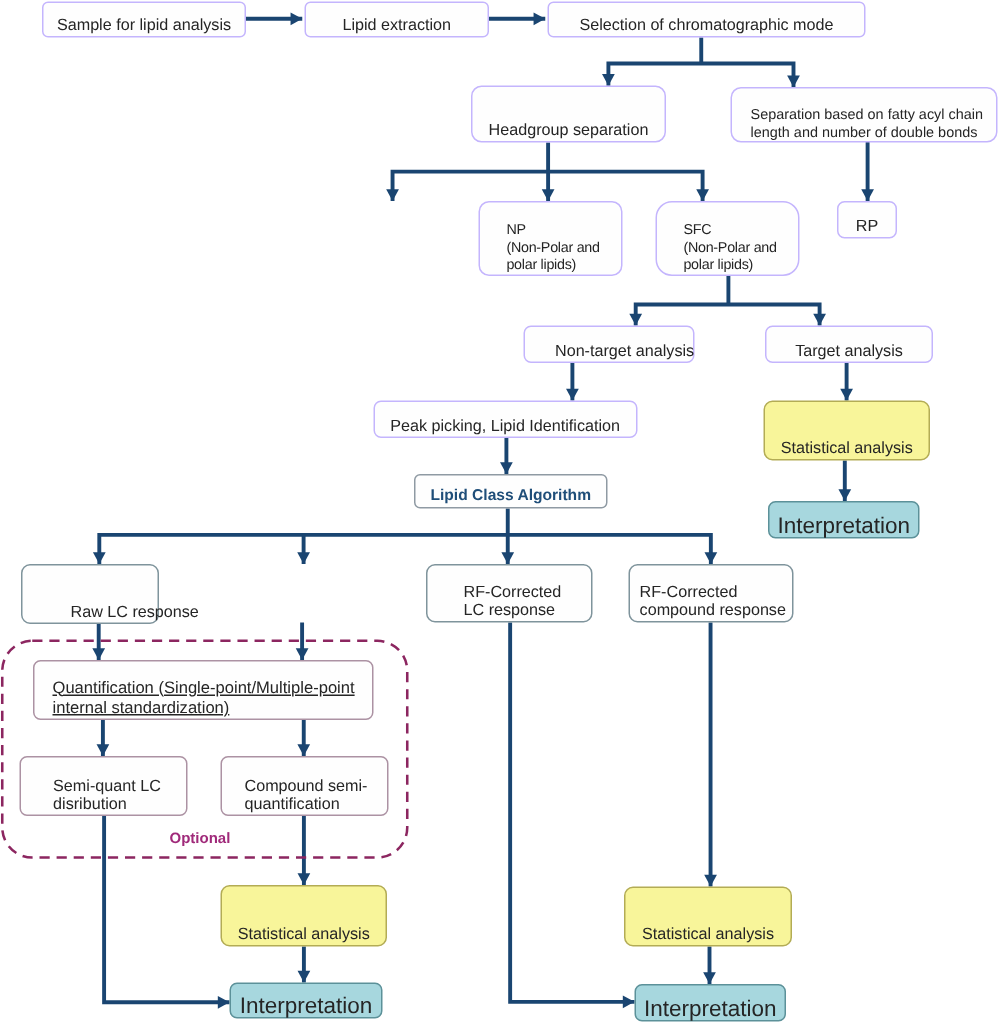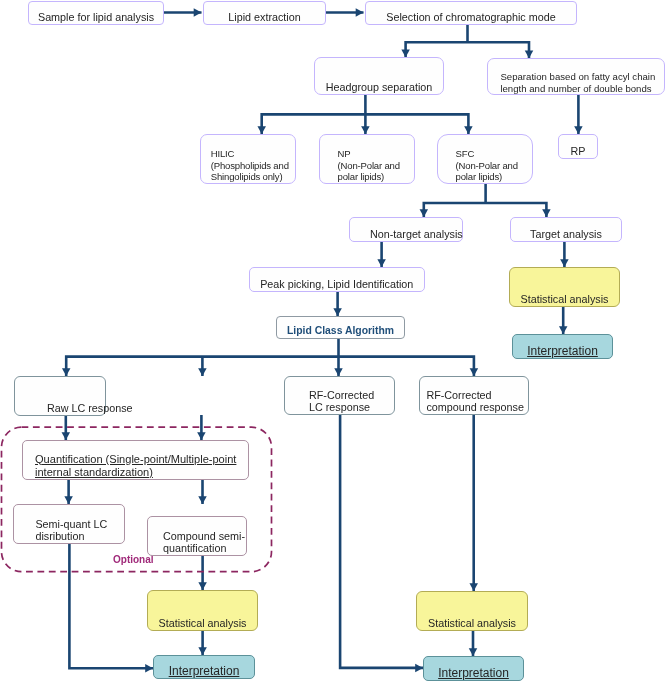--- a/index.html
+++ b/index.html
@@ -52,33 +52,33 @@
   #n-statR{left:509px;top:267px;width:111px;height:40px;}
   #n-interpR{left:512px;top:334px;width:101px;height:25px;}
   
   #n-rawlc{left:14px;top:376px;width:92px;height:40px;padding-left:32px;}
   #n-rawcmp{left:147px;top:376px;width:111px;height:39px;}
   #n-rflc{left:284px;top:376px;width:111px;height:39px;}
   #n-rfcmp{left:419px;top:376px;width:110px;height:39px;}
   
   #n-quant{left:22px;top:440px;width:227px;height:40px;}
   #n-semilc{left:13px;top:504px;width:112px;height:40px;}
-  #n-semicmp{left:147px;top:516px;width:100px;height:40px;}
+  #n-semicmp{left:147px;top:504px;width:112px;height:40px;}
   
   #n-statM{left:147px;top:590px;width:111px;height:41px;}
   #n-interpM{left:153px;top:655px;width:102px;height:24px;}
   #n-statB{left:416px;top:591px;width:112px;height:40px;}
   #n-interpB{left:423px;top:656px;width:101px;height:25px;}
 
   .bgray{border-color:#7f949c;border-radius:6px;}
   .algo{border-color:#8f9aa3;border-radius:4px;}
   .algo .t{color:#1f4e79;font-weight:bold;font-size:10.4px;}
   .yellow{background:#f8f59a;border-color:#b3ac55;border-radius:6px;}
   .teal{background:#a7d7de;border-color:#5c9199;border-radius:5px;}
-  .teal .t{font-size:12px;text-decoration:underline;}
+  .teal .t{font-size:15px;}
   .purple{border-color:#ac92a3;background:#fefefe;border-radius:5px;}
 
   .dashsvg{position:absolute;left:0;top:0;}
   .optional-label{position:absolute;left:113px;top:554.5px;color:#a02a7a;font-weight:bold;font-size:10px;line-height:1;}
 </style>
 </head>
 <body>
 
 <div id="stage">
   <svg id="wires" viewBox="0 0 666 683">
@@ -157,23 +157,20 @@
       <span class="t">Selection of chromatographic mode</span>
     </div>
 
   <div class="node ctr" id="n-headgroup">
       <span class="t">Headgroup separation</span>
     </div>
   <div class="node lft" id="n-fatty">
       <span class="t"><i>Separation based on fatty acyl chain</i><br><i>length and number of double bonds</i></span>
     </div>
 
-  <div class="node lft" id="n-hilic">
-      <span class="t"><b>HILIC</b><br><i>(Phospholipids and</i><br><i>Shingolipids only)</i></span>
-    </div>
   <div class="node lft" id="n-np">
       <span class="t"><b>NP</b><br><i>(Non-Polar and</i><br><i>polar lipids)</i></span>
     </div>
   <div class="node lft" id="n-sfc">
       <span class="t"><b>SFC</b><br><i>(Non-Polar and</i><br><i>polar lipids)</i></span>
     </div>
   <div class="node ctr" id="n-rp">
       <span class="t">RP</span>
     </div>
 

